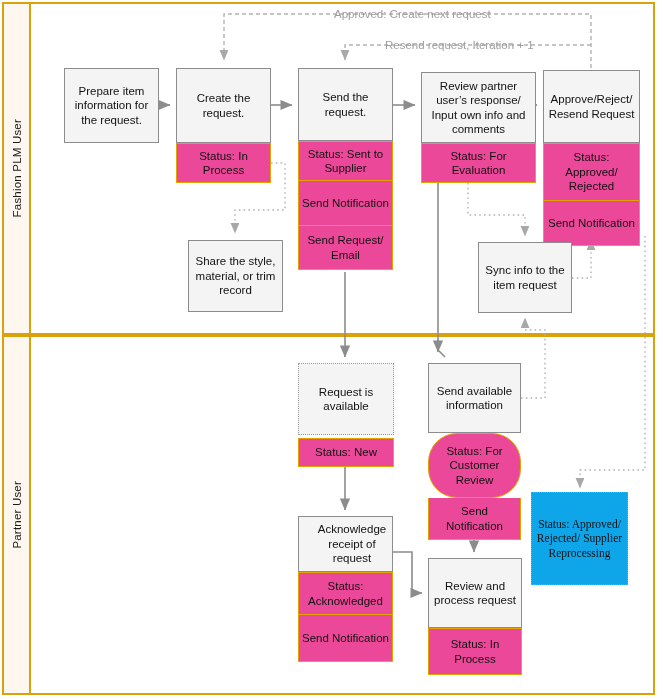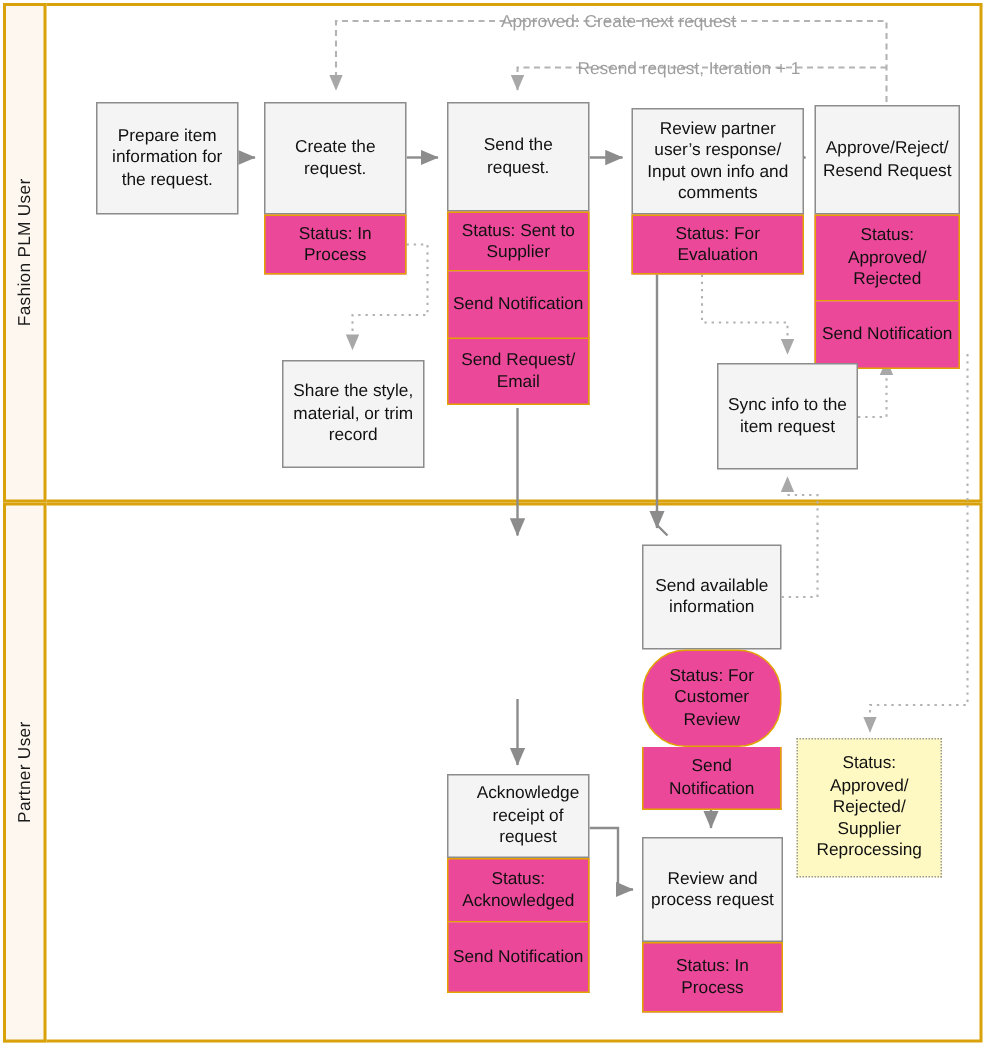--- a/index.html
+++ b/index.html
@@ -75,30 +75,31 @@
     line-height: 14.5px;
     color: #111111;
     padding: 2px 3px;
   }
   .status.first { border-top: 1.7px solid #e2a300; }
   .status.standalone {
     border: 1.7px solid #e2a300;
   }
   .status-dashed {
     box-sizing: border-box;
-    background: #fef9c3;
+    background: #0ea5e9;
     border: 1.7px dotted #9a9a9a;
     display: flex;
     align-items: center;
     justify-content: center;
     text-align: center;
     font-size: 11.5px;
     line-height: 14.5px;
     color: #111111;
     padding: 2px 3px;
+    font-family: Liberation Serif, serif;
   }
   
   svg.wires {
     position: absolute;
     left: 0; top: 0;
     width: 663px; height: 699px;
     pointer-events: none;
   }
   .edge-solid {
     fill: none;
@@ -240,20 +241,28 @@
       <span>Share the style, material, or trim record</span>
     </div>
   </div>
 
   <div class="node" style="left:478px; top:242px; width:94px;">
     <div class="node-main" style="height:71px;">
       <span>Sync info to the item request</span>
     </div>
   </div>
 
+  <div class="node" style="left:298px; top:363px; width:96px;">
+    <div class="node-main dashed" style="height:72px;">
+      <span>Request is available</span>
+    </div>
+    <div class="status standalone" style="height:29px; margin-top:3px;">
+      <span>Status: New</span>
+    </div>
+  </div>
 
   <div class="node" style="left:428px; top:363px; width:93px;">
     <div class="node-main" style="height:70px;">
       <span>Send available information</span>
     </div>
     <div class="status first" style="height:65px;border-radius:29px;">
       <span>Status: For Customer Review</span>
     </div>
     <div class="status" style="height:42px;">
       <span>Send Notification</span>

